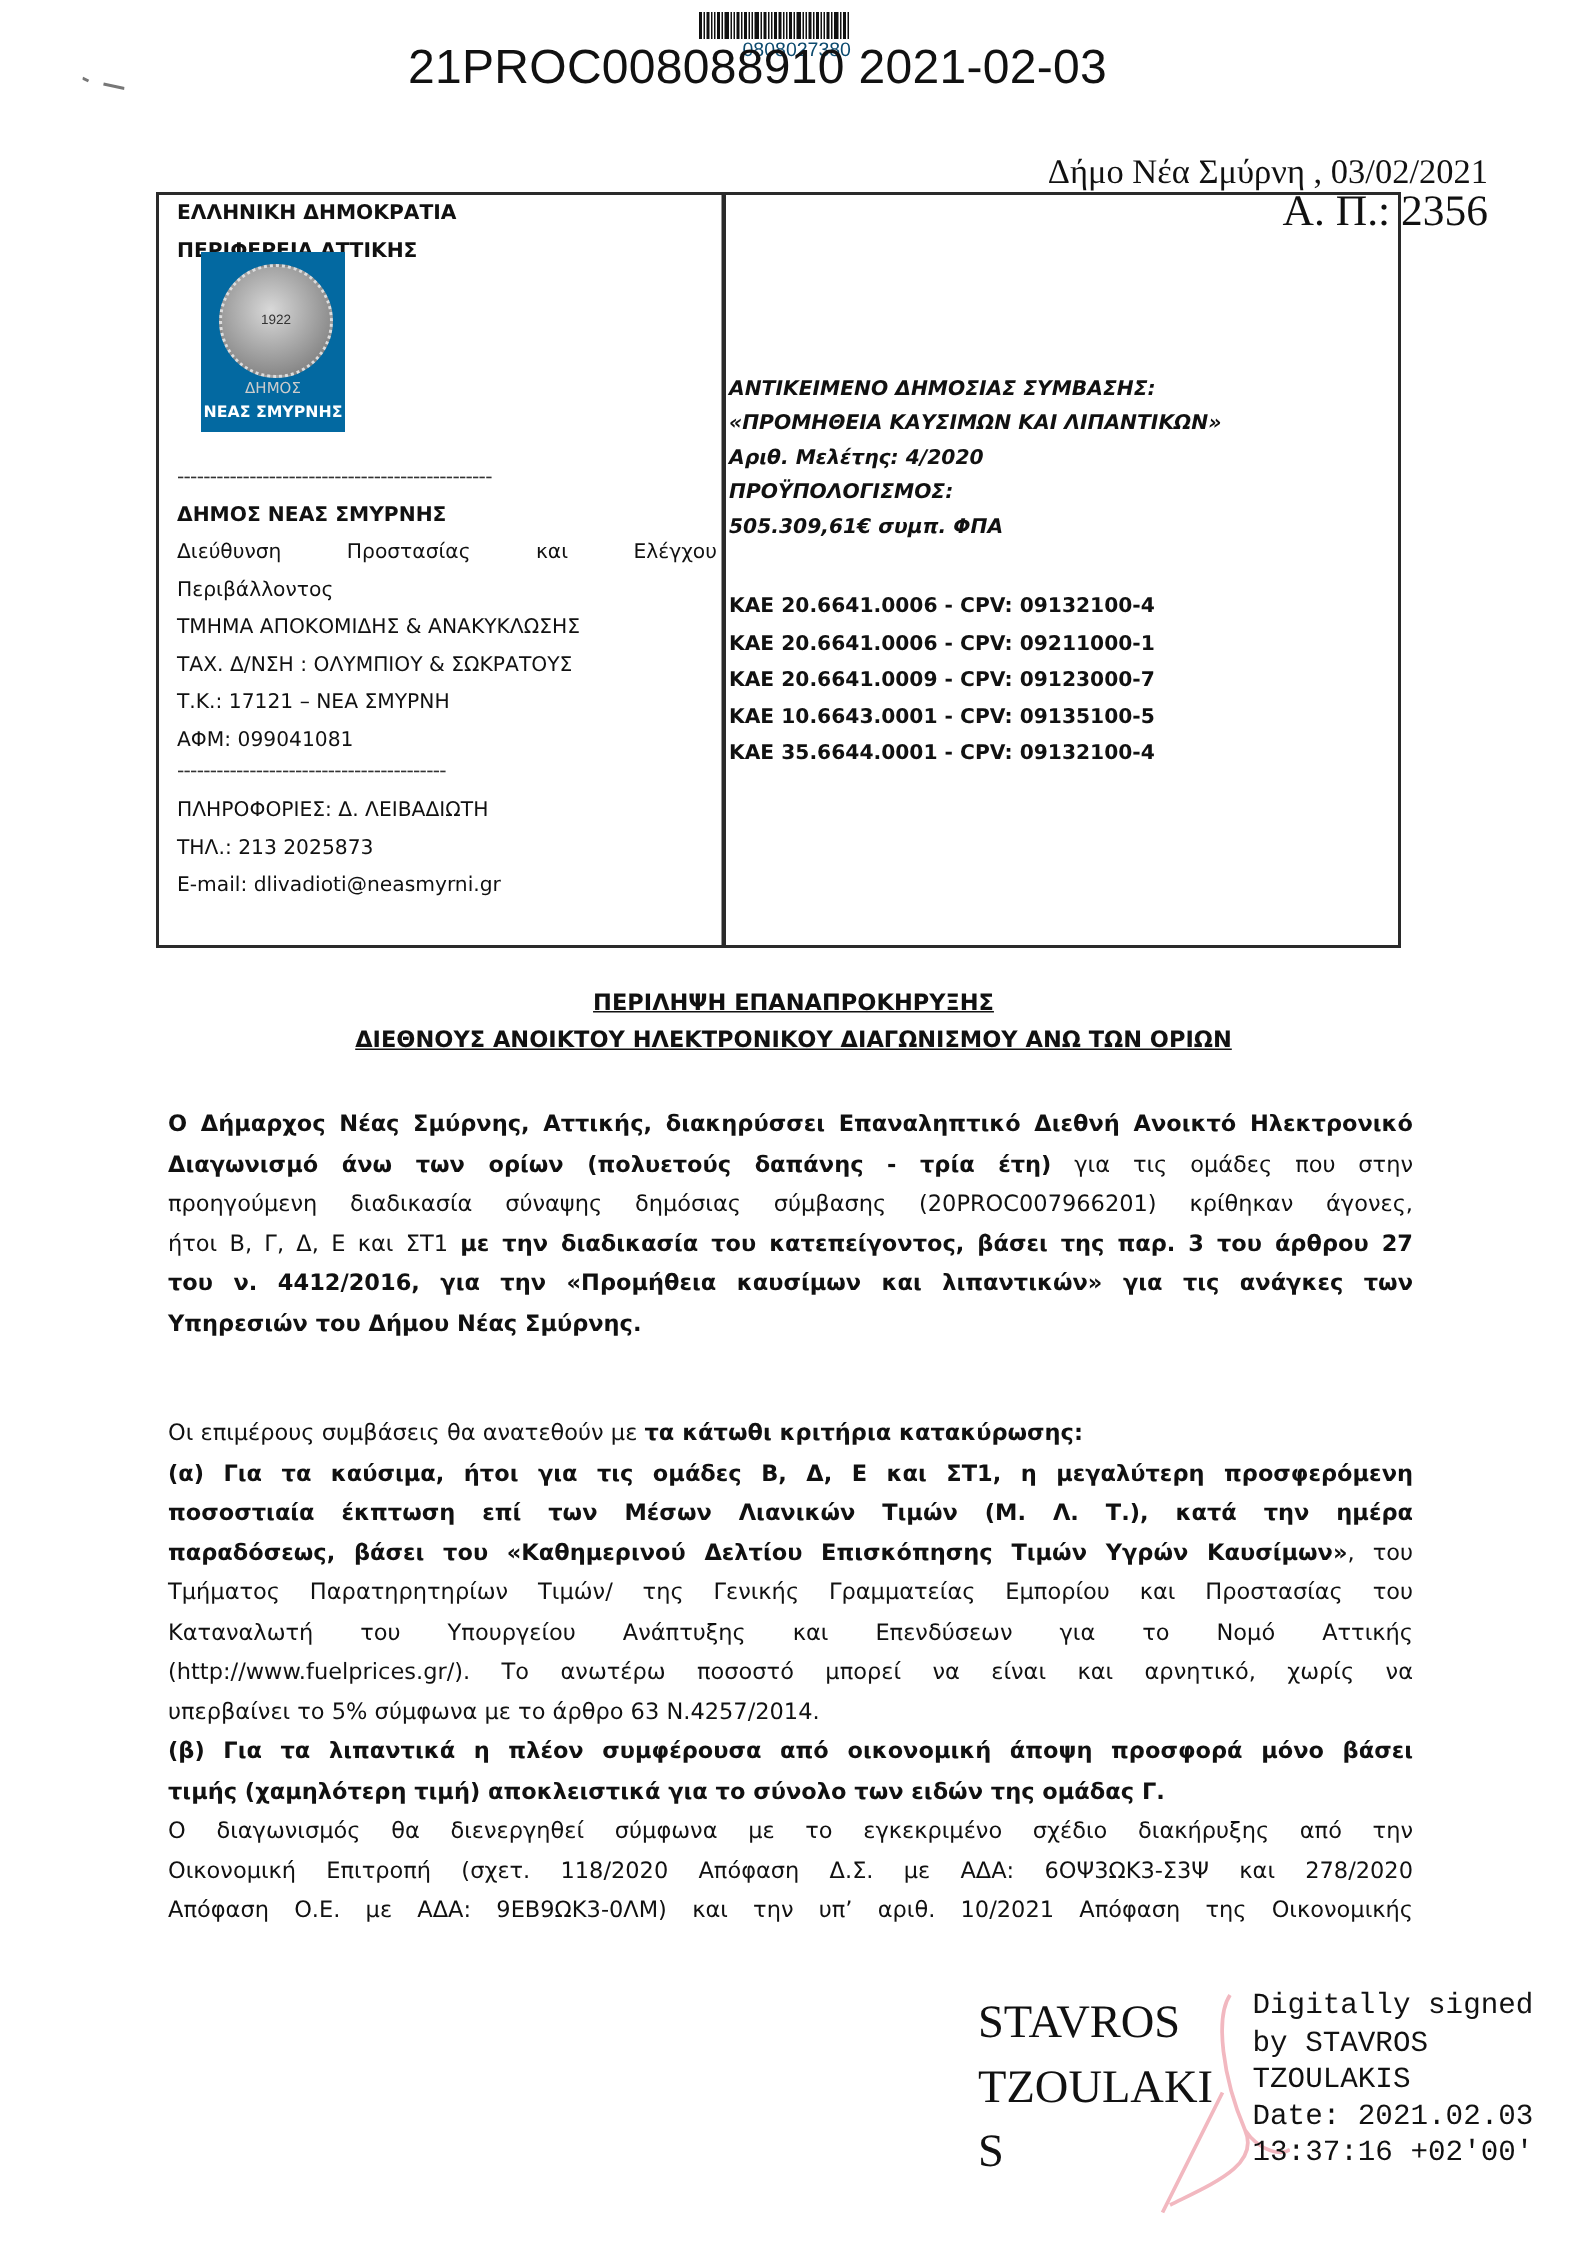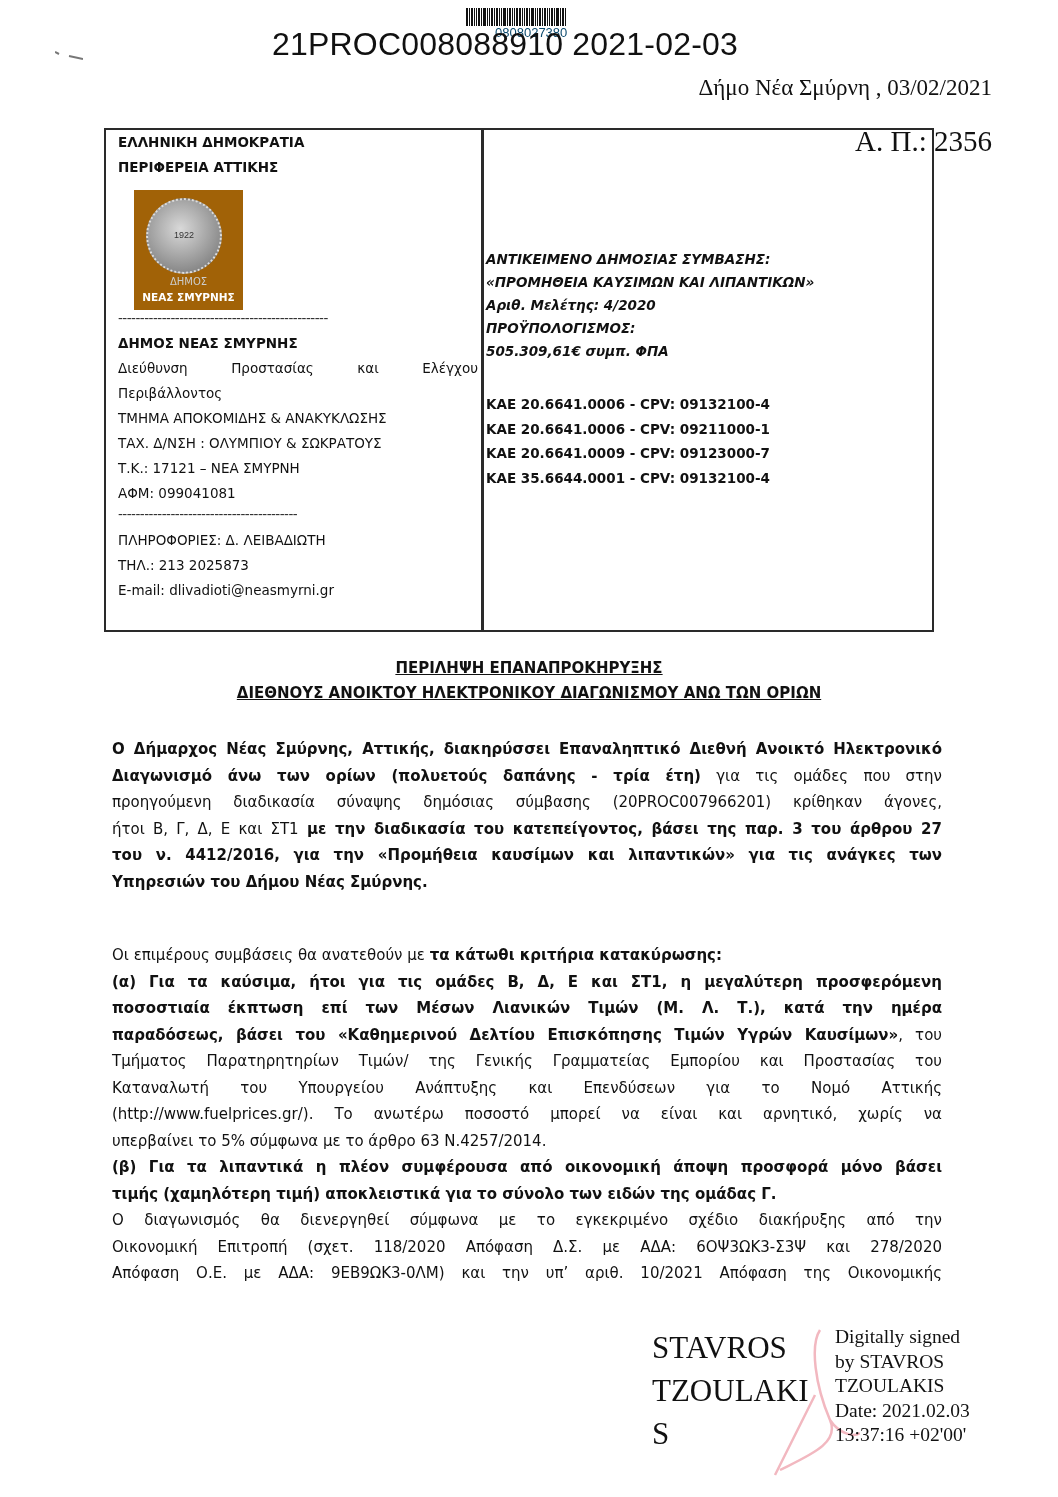--- a/index.html
+++ b/index.html
@@ -6,33 +6,33 @@
   body { width: 1058px; height: 1497px; position: relative; overflow: hidden; color: #111; font-family: "Liberation Sans", sans-serif; }
   .abs { position: absolute; }
 
   
   .barcode { left: 466px; top: 8px; width: 128px; height: 18px; display: flex; gap: 1px; }
   .barcode span { display: block; background: #111; height: 18px; }
   .barcode-num { left: 495px; top: 25px; font-size: 13px; color: #0c4a6e; }
   .proc-id { left: 272px; top: 26px; font-size: 32px; letter-spacing: 0.2px; color: #111; }
   .scan-mark { left: 55px; top: 50px; width: 28px; height: 10px; }
 
-  .place-date { right: 66px; top: 75px; font-family: "Liberation Serif", serif; font-size: 23px; }
+  .place-date { right: 66px; top: 102px; font-family: "Liberation Serif", serif; font-size: 23px; }
   .protocol { right: 66px; top: 125px; font-family: "Liberation Serif", serif; font-size: 29px; }
 
   
   .hbox { left: 104px; top: 128px; width: 826px; height: 500px; border: 2.5px solid #2a2a2a; }
   .hbox-div { left: 481px; top: 128px; width: 3px; height: 503px; background: #2a2a2a; }
   .lcol { left: 118px; top: 130px; width: 360px; font-family: "DejaVu Sans", sans-serif; font-size: 13.5px; }
   .lcol .line { height: 25px; line-height: 25px; white-space: nowrap; }
   .bold { font-weight: bold; }
   .justify { display: flex; justify-content: space-between; }
   .dash { letter-spacing: -0.5px; color: #333; overflow: hidden; }
 
-  .logo { left: 134px; top: 190px; width: 109px; height: 120px; background: #a16207; }
+  .logo { left: 134px; top: 168px; width: 96px; height: 120px; background: #0369a1; }
   .logo-coin { position: absolute; left: 12px; top: 8px; width: 76px; height: 76px; border-radius: 50%; background: radial-gradient(circle at 45% 40%, #d9d9d9, #8d8d8d 70%, #6a6a6a); border: 2px dotted #ddd; box-sizing: border-box; }
   .logo-coin-text { position: absolute; left: 0; right: 0; top: 30px; text-align: center; font-size: 9px; color: #333; }
   .logo-small { position: absolute; left: 0; right: 0; top: 86px; text-align: center; font-size: 10px; color: #ccc; font-family: "DejaVu Sans", sans-serif; }
   .logo-name { position: absolute; left: 0; right: 0; top: 101px; text-align: center; font-size: 10.5px; color: #fff; font-weight: bold; font-family: "DejaVu Sans", sans-serif; }
 
   .rcol { left: 486px; top: 248px; width: 444px; font-family: "DejaVu Sans", sans-serif; font-weight: bold; font-size: 13.5px; font-style: italic; }
   .rcol .line { height: 23px; line-height: 23px; }
   .codes { left: 486px; top: 392px; width: 444px; font-family: "DejaVu Sans", sans-serif; font-weight: bold; font-size: 13.5px; }
   .codes .line { height: 24.5px; line-height: 24.5px; }
 
@@ -40,21 +40,21 @@
   .title { left: 0; width: 1058px; text-align: center; font-family: "DejaVu Sans", sans-serif; font-weight: bold; font-size: 15px; text-decoration: underline; }
 
   
   .body-text { left: 112px; width: 830px; font-family: "DejaVu Sans", sans-serif; font-size: 15px; }
   .para .ln { height: 26.5px; line-height: 26.5px; white-space: nowrap; text-align-last: justify; text-align: justify; display: block; }
   .para .ln.last { text-align-last: left; }
   .para .ln b { font-weight: bold; }
 
   
   .sig-name { left: 652px; top: 1326px; font-family: Liberation Serif, serif; font-size: 31px; line-height: 43px; color: #111; }
-  .sig-info { left: 835px; top: 1325px; font-family: Liberation Serif, serif; font-size: 19.5px; line-height: 24.5px; color: #111; }
+  .sig-info { left: 835px; top: 1325px; font-family: Liberation Mono, monospace; font-size: 19.5px; line-height: 24.5px; color: #111; }
   .sig-logo { left: 770px; top: 1325px; width: 90px; height: 160px; }
 </style>
 </head>
 <body>
 
 <div class="abs barcode" id="barcode">
     <span style="width: 2px;"></span>
     <span style="width: 1px;"></span>
     <span style="width: 2px;"></span>
     <span style="width: 1px;"></span>
@@ -144,20 +144,21 @@
   <div class="line">«ΠΡΟΜΗΘΕΙΑ ΚΑΥΣΙΜΩΝ ΚΑΙ ΛΙΠΑΝΤΙΚΩΝ»</div>
   <div class="line">Αριθ. Μελέτης: 4/2020</div>
   <div class="line">ΠΡΟΫΠΟΛΟΓΙΣΜΟΣ:</div>
   <div class="line">505.309,61€ συμπ. ΦΠΑ</div>
 </div>
 
 <div class="abs codes">
   <div class="line">ΚΑΕ 20.6641.0006 - CPV: 09132100-4</div>
   <div class="line">ΚΑΕ 20.6641.0006 - CPV: 09211000-1</div>
   <div class="line">ΚΑΕ 20.6641.0009 - CPV: 09123000-7</div>
+  <div class="line">ΚΑΕ 10.6643.0001  - CPV: 09135100-5</div>
   <div class="line">ΚΑΕ 35.6644.0001 - CPV: 09132100-4</div>
 </div>
 
 <div class="abs title" style="top:659px">ΠΕΡΙΛΗΨΗ ΕΠΑΝΑΠΡΟΚΗΡΥΞΗΣ</div>
 <div class="abs title" style="top:684px">ΔΙΕΘΝΟΥΣ ΑΝΟΙΚΤΟΥ ΗΛΕΚΤΡΟΝΙΚΟΥ ΔΙΑΓΩΝΙΣΜΟΥ ΑΝΩ ΤΩΝ ΟΡΙΩΝ</div>
 
 <div class="abs body-text para" style="top:736px">
   <span class="ln"><b>Ο Δήμαρχος Νέας Σμύρνης, Αττικής, διακηρύσσει Επαναληπτικό Διεθνή Ανοικτό Ηλεκτρονικό</b></span>
   <span class="ln"><b>Διαγωνισμό άνω των ορίων (πολυετούς δαπάνης - τρία έτη)</b><span> για τις ομάδες που στην</span></span>
   <span class="ln">προηγούμενη διαδικασία σύναψης δημόσιας σύμβασης (20PROC007966201) κρίθηκαν άγονες,</span>

